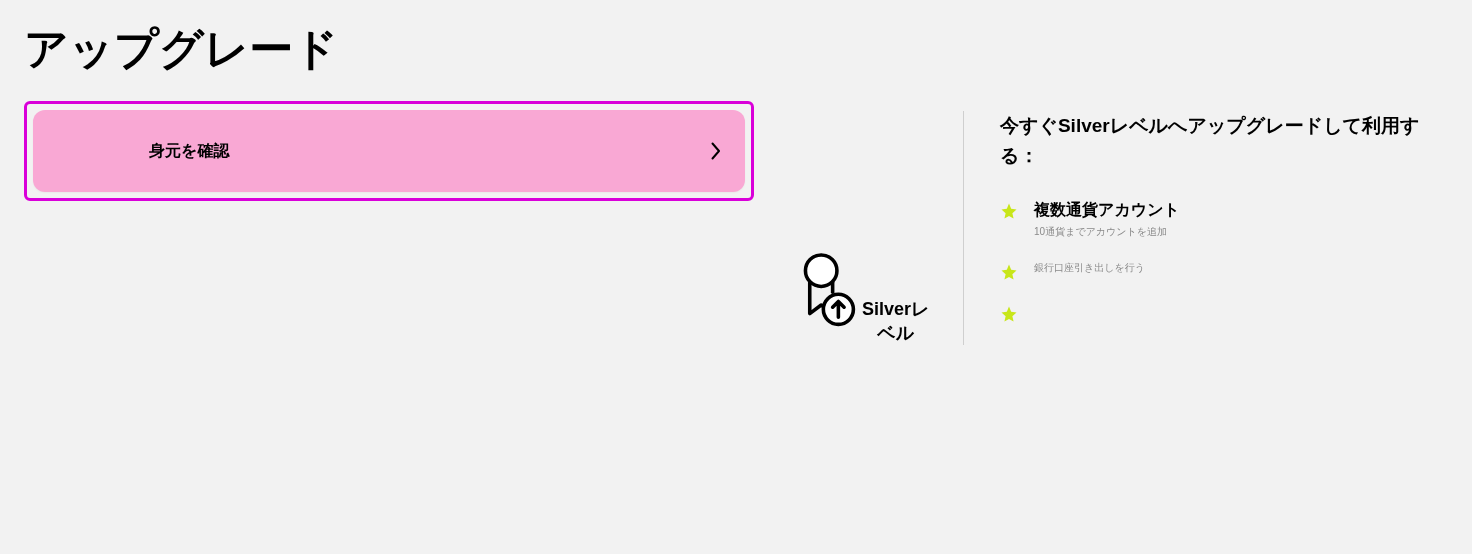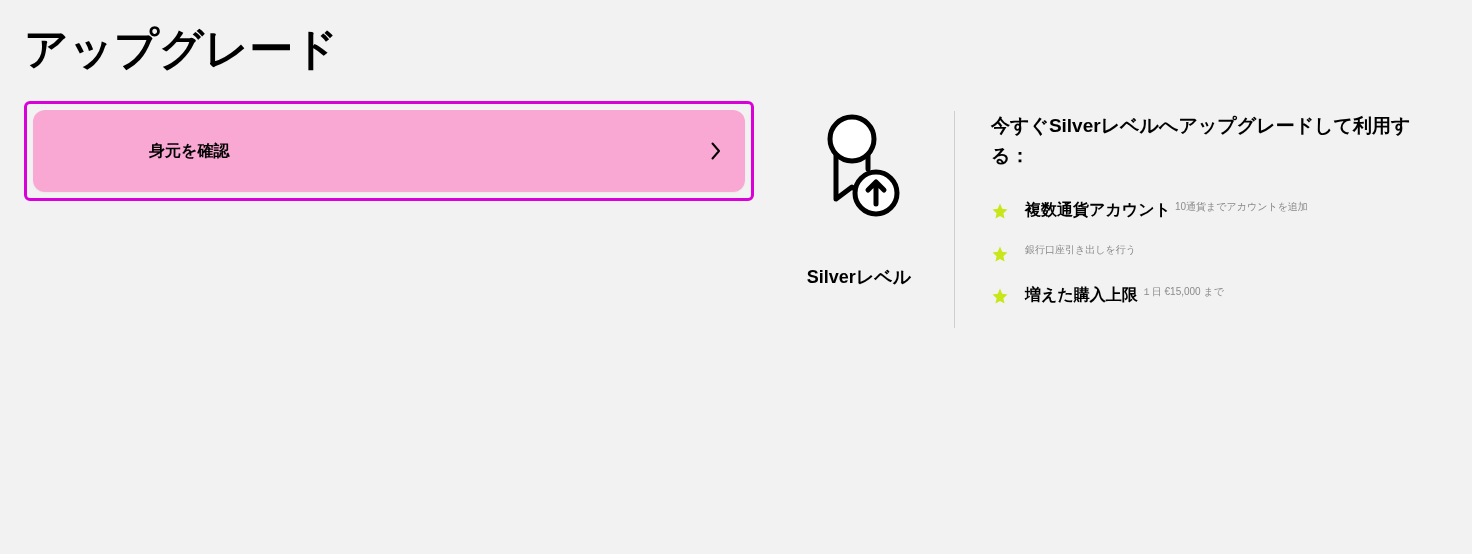--- a/index.html
+++ b/index.html
@@ -60,24 +60,23 @@
       height: 18px;
     }
     .right-col {
       flex: 1;
       display: flex;
       gap: 30px;
       padding-top: 10px;
     }
     .badge-block {
       display: flex;
-      flex-direction: column;
-      align-items: center;
+      flex-direction: row;
+      align-items: flex-end;
       flex: 0 0 130px;
-      gap: 38px;
     }
     .badge-icon {
       width: 90px;
       height: 110px;
     }
     .badge-label {
       font-size: 18px;
       font-weight: 700;
       color: #000;
       margin-top: 6px;
@@ -106,21 +105,21 @@
       margin-bottom: 22px;
     }
     .star-icon {
       width: 18px;
       height: 18px;
       flex: 0 0 18px;
       margin-top: 2px;
     }
     .feature-text {
       display: flex;
-      flex-direction: row;
+      flex-direction: column;
       gap: 4px;
     }
     .feature-title {
       font-size: 16px;
       font-weight: 700;
       color: #000;
     }
     .feature-desc {
       font-size: 10px;
       color: #8a8a8a;
@@ -178,22 +177,18 @@
         </svg>
         <div class="feature-text">
           <span class="feature-desc">銀行口座引き出しを行う</span>
         </div>
       </div>
 
       <div class="feature-item">
         <svg class="star-icon" viewBox="0 0 24 24" fill="#c8e619">
           <path d="M12 2l2.9 6.9L22 10l-5.5 5 1.6 7L12 18.5 5.9 22l1.6-7L2 10l7.1-1.1L12 2z"></path>
         </svg>
-        <div class="feature-text">
-          <span class="feature-title">増えた購入上限</span>
-          <span class="feature-desc">１日 €15,000 まで</span>
-        </div>
       </div>
 
 
     </div>
   </div>
 </div>
 
 </body></html>

